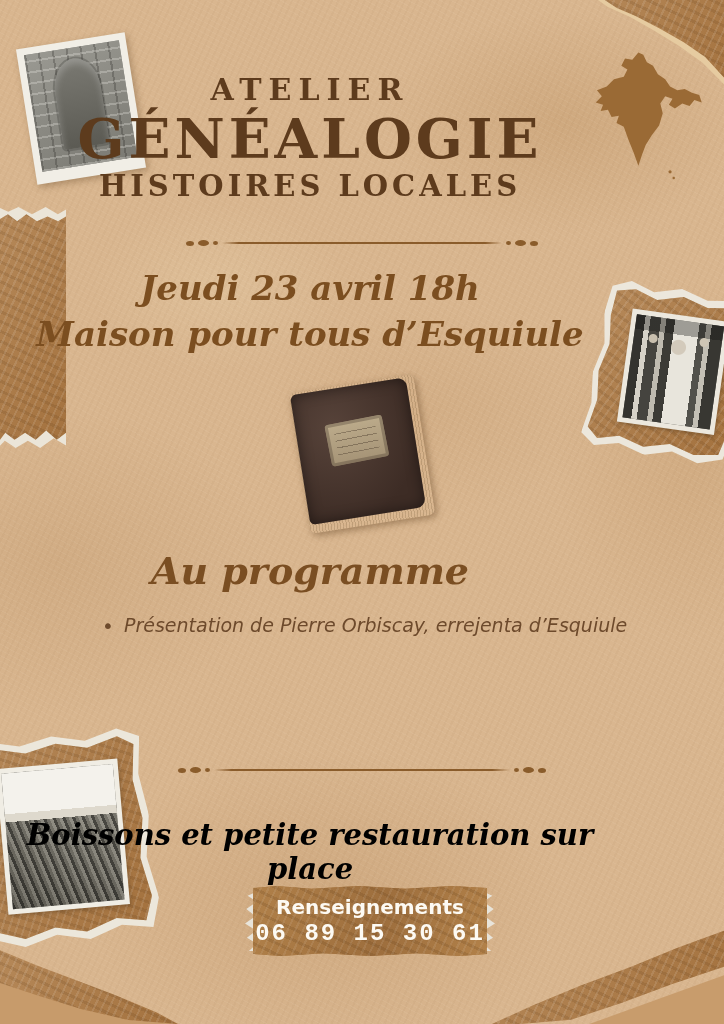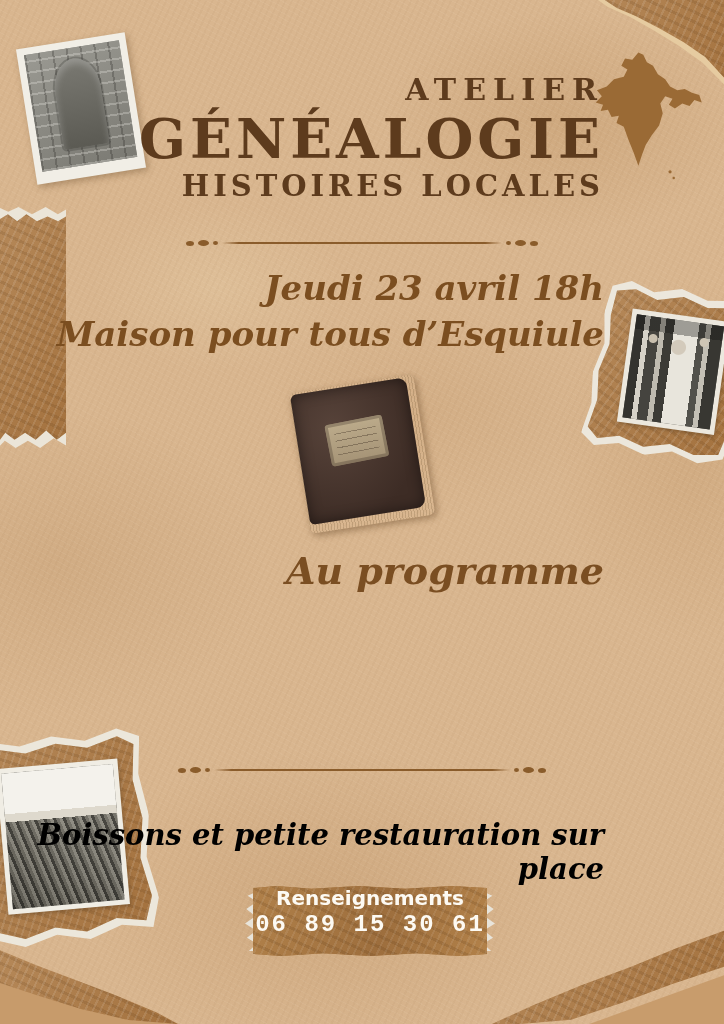--- a/index.html
+++ b/index.html
@@ -96,21 +96,21 @@
   .book .cover{position:absolute;left:1px;top:2px;right:8px;bottom:9px;border-radius:6px 9px 9px 5px;
     background:radial-gradient(ellipse at 32% 30%, #57433a, #3d2c25 75%);
     box-shadow:inset 0 0 14px rgba(0,0,0,.45);}
   .book .label{position:absolute;left:50%;top:42%;width:58px;height:42px;
     transform:translate(-50%,-50%) rotate(-2deg);border-radius:3px;
     background:linear-gradient(180deg,#bcab8b,#a59376);
     box-shadow:inset 0 0 0 3px rgba(60,45,35,.30);}
   .book .label::after{content:"";position:absolute;left:8px;right:8px;top:10px;height:22px;
     background:repeating-linear-gradient(180deg, rgba(70,55,40,.4) 0 1px, transparent 1px 7px);}
   
-  .center{position:absolute;left:0;width:604px;text-align:right;}
+  .center{position:absolute;left:8px;width:604px;text-align:center;}
   .kicker{top:72px;font-size:30px;font-weight:600;letter-spacing:7px;color:#5d3b1d;}
   .title-main{top:106px;font-size:55px;font-weight:700;letter-spacing:4px;color:#5d3b1d;}
   .title-sub{top:169px;font-size:29px;font-weight:600;letter-spacing:4px;color:#5d3b1d;}
   .script{font-style:italic;font-weight:700;color:#7b4e20;font-family:"DejaVu Serif",serif;}
   .date-line{top:268px;font-size:34px;}
   .venue-line{top:314px;font-size:34px;}
   .program-heading{top:548px;font-size:38px;color:#7a4e22;}
   .footer-note{top:818px;font-size:29px;color:#000000;}
   
   .divider{position:absolute;left:50%;transform:translateX(-50%);display:flex;align-items:center;gap:4px;}
@@ -133,21 +133,21 @@
   .contact .white-l{left:-1px;
     clip-path:polygon(100% 0,20% 8%,90% 18%,10% 30%,80% 42%,0 54%,85% 66%,15% 78%,90% 88%,30% 100%,100% 100%);}
   .contact .white-r{right:-1px;transform:scaleX(-1);
     clip-path:polygon(100% 0,20% 8%,90% 18%,10% 30%,80% 42%,0 54%,85% 66%,15% 78%,90% 88%,30% 100%,100% 100%);}
   .contact .tape{position:absolute;left:7px;right:7px;top:0;bottom:0;
     background-color:#a97843;
     background-image:repeating-linear-gradient(115deg, rgba(255,255,255,.08) 0 2px, transparent 2px 7px),
       repeating-linear-gradient(25deg, rgba(90,55,20,.16) 0 3px, transparent 3px 10px),
       linear-gradient(100deg,#b08049,#9d6e3d 55%,#b28149);
     clip-path:polygon(0 3%,10% 0,25% 4%,45% 0,65% 4%,85% 0,100% 3%,100% 97%,88% 100%,70% 96%,50% 100%,30% 96%,12% 100%,0 97%);
-    display:flex;flex-direction:column;align-items:center;gap:1px;}
+    display:flex;flex-direction:column;align-items:center;justify-content:center;gap:1px;}
   .contact-label{font-family:"DejaVu Sans",sans-serif;font-weight:700;font-size:20px;color:#fdfaf3;}
   .contact-phone{font-family:Liberation Mono, monospace;font-weight:700;font-size:24px;letter-spacing:2px;color:#fdfaf3;}
 </style>
 </head>
 <body>
 
 <div class="grain"></div>
 
 <div class="corner-tr">
   <div class="edge"></div>
@@ -209,20 +209,21 @@
 
 <div class="book">
   <div class="pages"></div>
   <div class="cover">
     <div class="label"></div>
   </div>
 </div>
 
 <div class="center script program-heading">Au programme</div>
 <ul class="program-list">
+  <li>Présentation de Pierre Orbiscay, errejenta d’Esquiule</li>
 </ul>
 
 <div class="mount-bl">
   <div class="white"></div>
   <div class="brown kraft"></div>
   <div class="photo-bl">
     <div class="hillside"></div>
   </div>
 </div>
 

